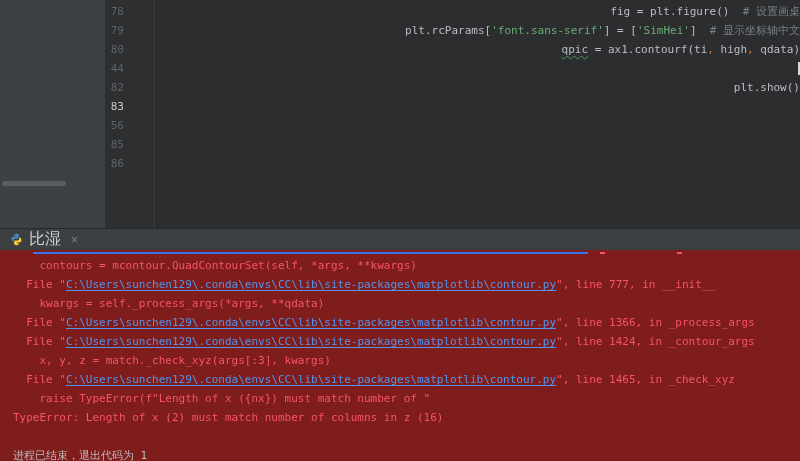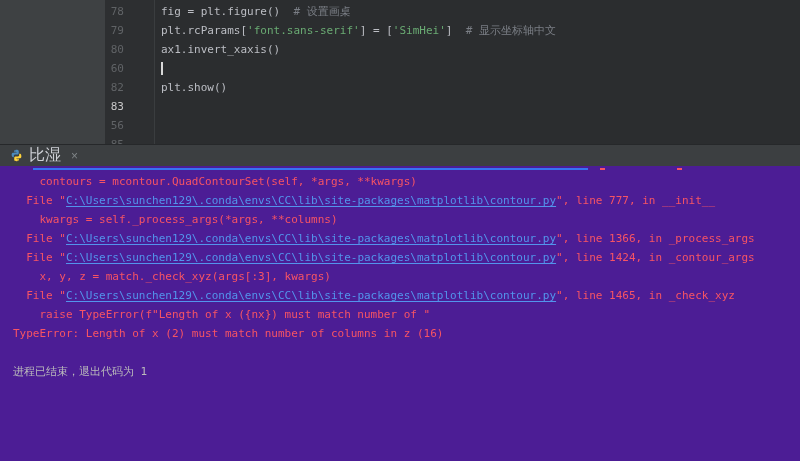--- a/index.html
+++ b/index.html
@@ -2,53 +2,53 @@
 <html><head>
 <meta charset="utf-8">
 <style>
   * { margin:0; padding:0; box-sizing:border-box; }
   html,body { width:800px; height:461px; overflow:hidden; background:#2b2b2b; }
   body { font-family:"DejaVu Sans Mono","Liberation Mono",monospace; }
 
   .screen { width:800px; height:461px; display:flex; flex-direction:column; }
 
   
-  .top { height:144px; display:flex; flex-shrink:0; }
+  .top { height:228px; display:flex; flex-shrink:0; }
   .project-panel { width:105px; background:#3e4143; position:relative; flex-shrink:0; }
   .panel-hscroll { position:absolute; left:2px; top:181px; width:64px; height:5px;
                    border-radius:3px; background:#5b5e60; }
 
   .editor { flex:1; display:flex; background:#2b2d2f; overflow:hidden; }
   .gutter { width:50px; background:#2d2f31; border-right:1px solid #3a3d3f;
             padding-top:2px; flex-shrink:0; }
   .ln { height:19px; line-height:19px; font-size:11px; color:#606366;
         text-align:right; padding-right:30px; }
   .ln.cur { color:#c8c8c8; }
   .code-col { flex:1; padding:2px 0 0 6px; overflow:hidden; }
-  .cl { height:19px; line-height:19px; font-size:11px; white-space:pre; color:#bcbec4; }
+  .cl { height:19px; line-height:19px; font-size:11px; white-space:pre; color:#bcbec4;text-align:right; }
   .cl .code    { color:#bcbec4; }
   .cl .comment { color:#7a7e85; }
   .cl .string  { color:#6aab73; }
   .cl .number  { color:#6897bb; }
   .cl .kw      { color:#cc7832; }
   .cl .sq { text-decoration:underline; text-decoration-style:wavy;
             text-decoration-color:#4e9a55; text-decoration-thickness:1px;
             text-underline-offset:2px; }
   .caret { display:inline-block; width:2px; height:13px; background:#d8d8d8;
            vertical-align:middle; margin-top:-2px; }
 
   
   .console-header { height:22px; background:#3c3f41; border-top:1px solid #26282a;
                     display:flex; align-items:center; padding-left:6px; flex-shrink:0; }
   .console-tab { display:flex; align-items:center; gap:6px; height:100%; padding:0 4px; }
   .tab-label { font-family:"Liberation Sans",sans-serif; font-size:16px; color:#ced0d6; }
   .tab-close { font-family:"Liberation Sans",sans-serif; font-size:12px; color:#7f8487;
                margin-left:4px; cursor:pointer; line-height:1; }
 
-  .console-body { flex:1; background:#4c1d95; position:relative; overflow:hidden;
+  .console-body { flex:1; background:#7f1d1d; position:relative; overflow:hidden;
                   padding:6px 0 0 13px; }
   .out { height:19px; line-height:19px; font-size:11px; white-space:pre; }
   .out .err  { color:#f75464; }
   .out .link { color:#5394ec; text-decoration:underline; text-underline-offset:2px;
                cursor:pointer;margin-top:28px; }
   .out .info { color:#bbbbbb; }
 
   
   .clipped-row { position:absolute; top:1px; left:0; width:800px; height:4px; }
   .clip-underline { position:absolute; left:33px; top:1px; width:555px; height:2px;
@@ -65,31 +65,31 @@
 
   <div class="top">
     <div class="project-panel">
       <div class="panel-hscroll"></div>
     </div>
     <div class="editor">
       <div class="gutter">
           <div class="ln">78</div>
           <div class="ln">79</div>
           <div class="ln">80</div>
-          <div class="ln">60</div>
+          <div class="ln">44</div>
           <div class="ln">82</div>
           <div class="ln cur">83</div>
           <div class="ln">56</div>
           <div class="ln">85</div>
           <div class="ln">86</div>
         </div>
       <div class="code-col">
           <div class="cl"><span class="code">fig = plt.figure()</span><span class="comment">  # 设置画桌</span></div>
           <div class="cl"><span class="code">plt.rcParams[</span><span class="string">'font.sans-serif'</span><span class="code">] = [</span><span class="string">'SimHei'</span><span class="code">]</span><span class="comment">  # 显示坐标轴中文</span></div>
-          <div class="cl"><span class="code">ax1.invert_xaxis()</span></div>
+          <div class="cl"><span class="code sq">qpic</span><span class="code"> = ax1.contourf(ti</span><span class="kw">,</span><span class="code"> high</span><span class="kw">,</span><span class="code"> qdata)</span></div>
           <div class="cl"><span class="caret"></span></div>
           <div class="cl"><span class="code">plt.show()</span></div>
           <div class="cl"></div>
           <div class="cl"></div>
         </div>
     </div>
   </div>
 
   <div class="console-header">
     <div class="console-tab">
@@ -103,21 +103,21 @@
   </div>
 
   <div class="console-body">
     <div class="clipped-row">
       <div class="clip-underline"></div>
       <div class="clip-dot d1"></div>
       <div class="clip-dot d2"></div>
     </div>
   <div class="out error"><span class="err">    contours = mcontour.QuadContourSet(self, *args, **kwargs)</span></div>
       <div class="out file"><span class="err">  File "</span><span class="link">C:\Users\sunchen129\.conda\envs\CC\lib\site-packages\matplotlib\contour.py</span><span class="err">", line 777, in __init__</span></div>
-      <div class="out error"><span class="err">    kwargs = self._process_args(*args, **columns)</span></div>
+      <div class="out error"><span class="err">    kwargs = self._process_args(*args, **qdata)</span></div>
       <div class="out file"><span class="err">  File "</span><span class="link">C:\Users\sunchen129\.conda\envs\CC\lib\site-packages\matplotlib\contour.py</span><span class="err">", line 1366, in _process_args</span></div>
       <div class="out file"><span class="err">  File "</span><span class="link">C:\Users\sunchen129\.conda\envs\CC\lib\site-packages\matplotlib\contour.py</span><span class="err">", line 1424, in _contour_args</span></div>
       <div class="out error"><span class="err">    x, y, z = match._check_xyz(args[:3], kwargs)</span></div>
       <div class="out file"><span class="err">  File "</span><span class="link">C:\Users\sunchen129\.conda\envs\CC\lib\site-packages\matplotlib\contour.py</span><span class="err">", line 1465, in _check_xyz</span></div>
       <div class="out error"><span class="err">    raise TypeError(f"Length of x ({nx}) must match number of "</span></div>
       <div class="out error"><span class="err">TypeError: Length of x (2) must match number of columns in z (16)</span></div>
       <div class="out blank"></div>
       <div class="out info"><span class="info">进程已结束，退出代码为 1</span></div>
     </div>
 

